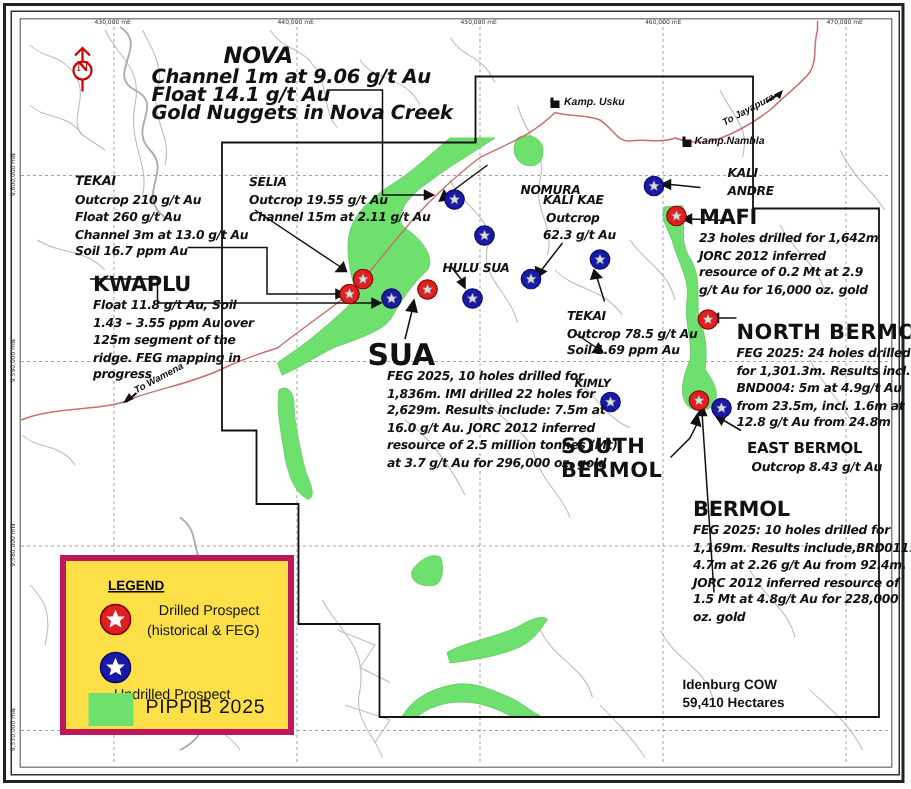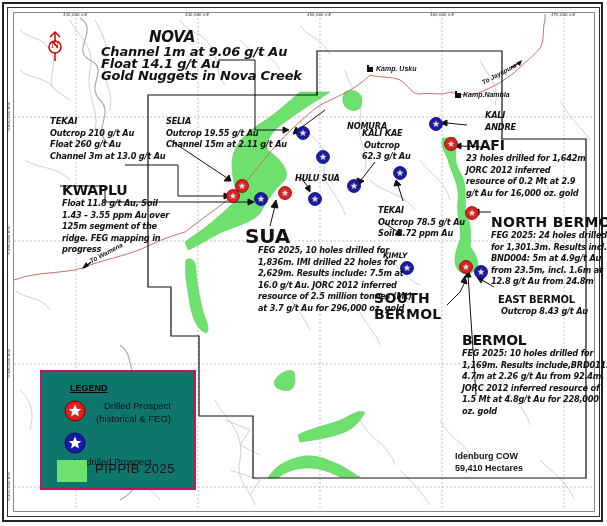--- a/index.html
+++ b/index.html
@@ -10,21 +10,21 @@
   svg.map{position:absolute;left:0;top:0;}
   .lbl{position:absolute;font-family:"DejaVu Sans",sans-serif;font-style:italic;font-weight:bold;color:#111;white-space:nowrap;letter-spacing:-0.2px;}
   .title{font-size:15px;font-style:italic;font-weight:bold;margin-left:48px;}
   .t9{font-size:13px;line-height:12px;}
   .t8{font-size:8.2px;line-height:11.5px;}
   .name{font-size:8.6px;}
   .big{font-size:14px;line-height:16px;font-style:normal;font-weight:bold;letter-spacing:0.3px;}
   .bigi{font-size:14px;line-height:16px;}
   .coord{position:absolute;font-size:4px;color:#333;font-family:"DejaVu Sans",sans-serif;}
   .kamp{position:absolute;font-size:7px;font-style:italic;font-weight:bold;font-family:"Liberation Sans",sans-serif;color:#111;white-space:nowrap;}
-  .legend{position:absolute;left:40px;top:370px;width:156px;height:120px;background:#0f766e;border:2px solid #be185d;box-sizing:border-box;}
+  .legend{position:absolute;left:40px;top:370px;width:156px;height:120px;background:#fde047;border:4px solid #be185d;box-sizing:border-box;}
   .legend-title{position:absolute;left:28px;top:11px;font-size:9px;font-weight:bold;text-decoration:underline;font-family:"Liberation Sans",sans-serif;}
   .legend-item{position:absolute;left:22px;display:flex;align-items:flex-start;}
   .legend-text{font-family:"Liberation Sans",sans-serif;font-size:9.5px;line-height:13px;color:#111;margin-left:10px;}
   .legend-text.big{font-size:13px;font-weight:normal;line-height:18px;letter-spacing:0.5px;}
   .swatch{width:30px;height:22px;background:#6ee06e;}
   .cow{position:absolute;left:455px;top:450px;font-family:"Liberation Sans",sans-serif;font-weight:bold;font-size:9px;line-height:12px;color:#111;}
   .arrow-dir{position:absolute;font-family:"Liberation Sans",sans-serif;font-size:6.5px;font-weight:bold;font-style:italic;color:#111;white-space:nowrap;}
 </style>
 </head>
 <body>
@@ -250,20 +250,21 @@
   <div class="t9">Channel 1m at 9.06 g/t Au</div>
   <div class="t9">Float 14.1 g/t Au</div>
   <div class="t9">Gold Nuggets in Nova Creek</div>
 </div>
 
 <div class="lbl t8" style="left:50px;top:116px;">
   <div class="name">TEKAI</div>
   <div>Outcrop 210 g/t Au</div>
   <div>Float 260 g/t Au</div>
   <div>Channel 3m at 13.0 g/t Au</div>
+  <div>Soil 16.7 ppm Au</div>
 </div>
 
 <div class="lbl t8" style="left:62px;top:182px;">
   <div class="bigi" style="font-style:normal;">KWAPLU</div>
   <div>Float 11.8 g/t Au, Soil</div>
   <div>1.43 – 3.55  ppm Au over</div>
   <div>125m segment of the</div>
   <div>ridge. FEG mapping in</div>
   <div>progress</div>
 </div>
@@ -280,21 +281,21 @@
   <div>KALI KAE</div>
   <div style="padding-left:2px;">Outcrop</div>
   <div>62.3 g/t Au</div>
 </div>
 
 <div class="lbl t8" style="left:295px;top:173px;">HULU SUA</div>
 
 <div class="lbl t8" style="left:378px;top:205px;">
   <div>TEKAI</div>
   <div>Outcrop 78.5 g/t Au</div>
-  <div>Soil 2.72 ppm Au</div>
+  <div>Soil 1.69 ppm Au</div>
 </div>
 
 <div class="lbl" style="left:383px;top:251px;font-size:7.5px;">KIMLY</div>
 
 <div class="lbl t8" style="left:485px;top:110px;">
   <div>KALI</div>
   <div>ANDRE</div>
 </div>
 
 <div class="lbl t8" style="left:258px;top:227px;">

